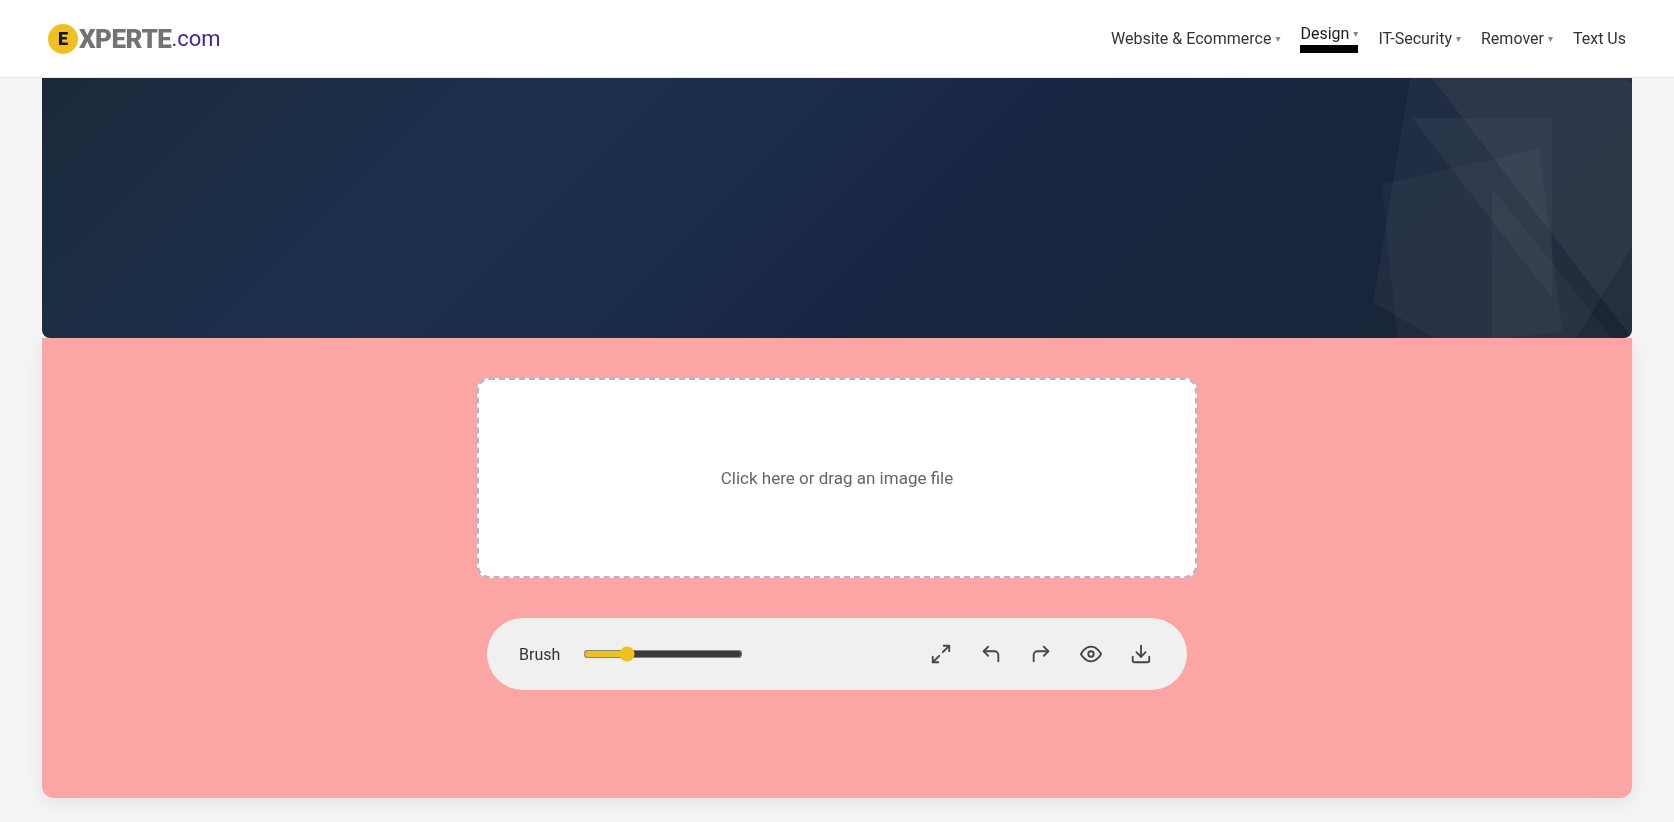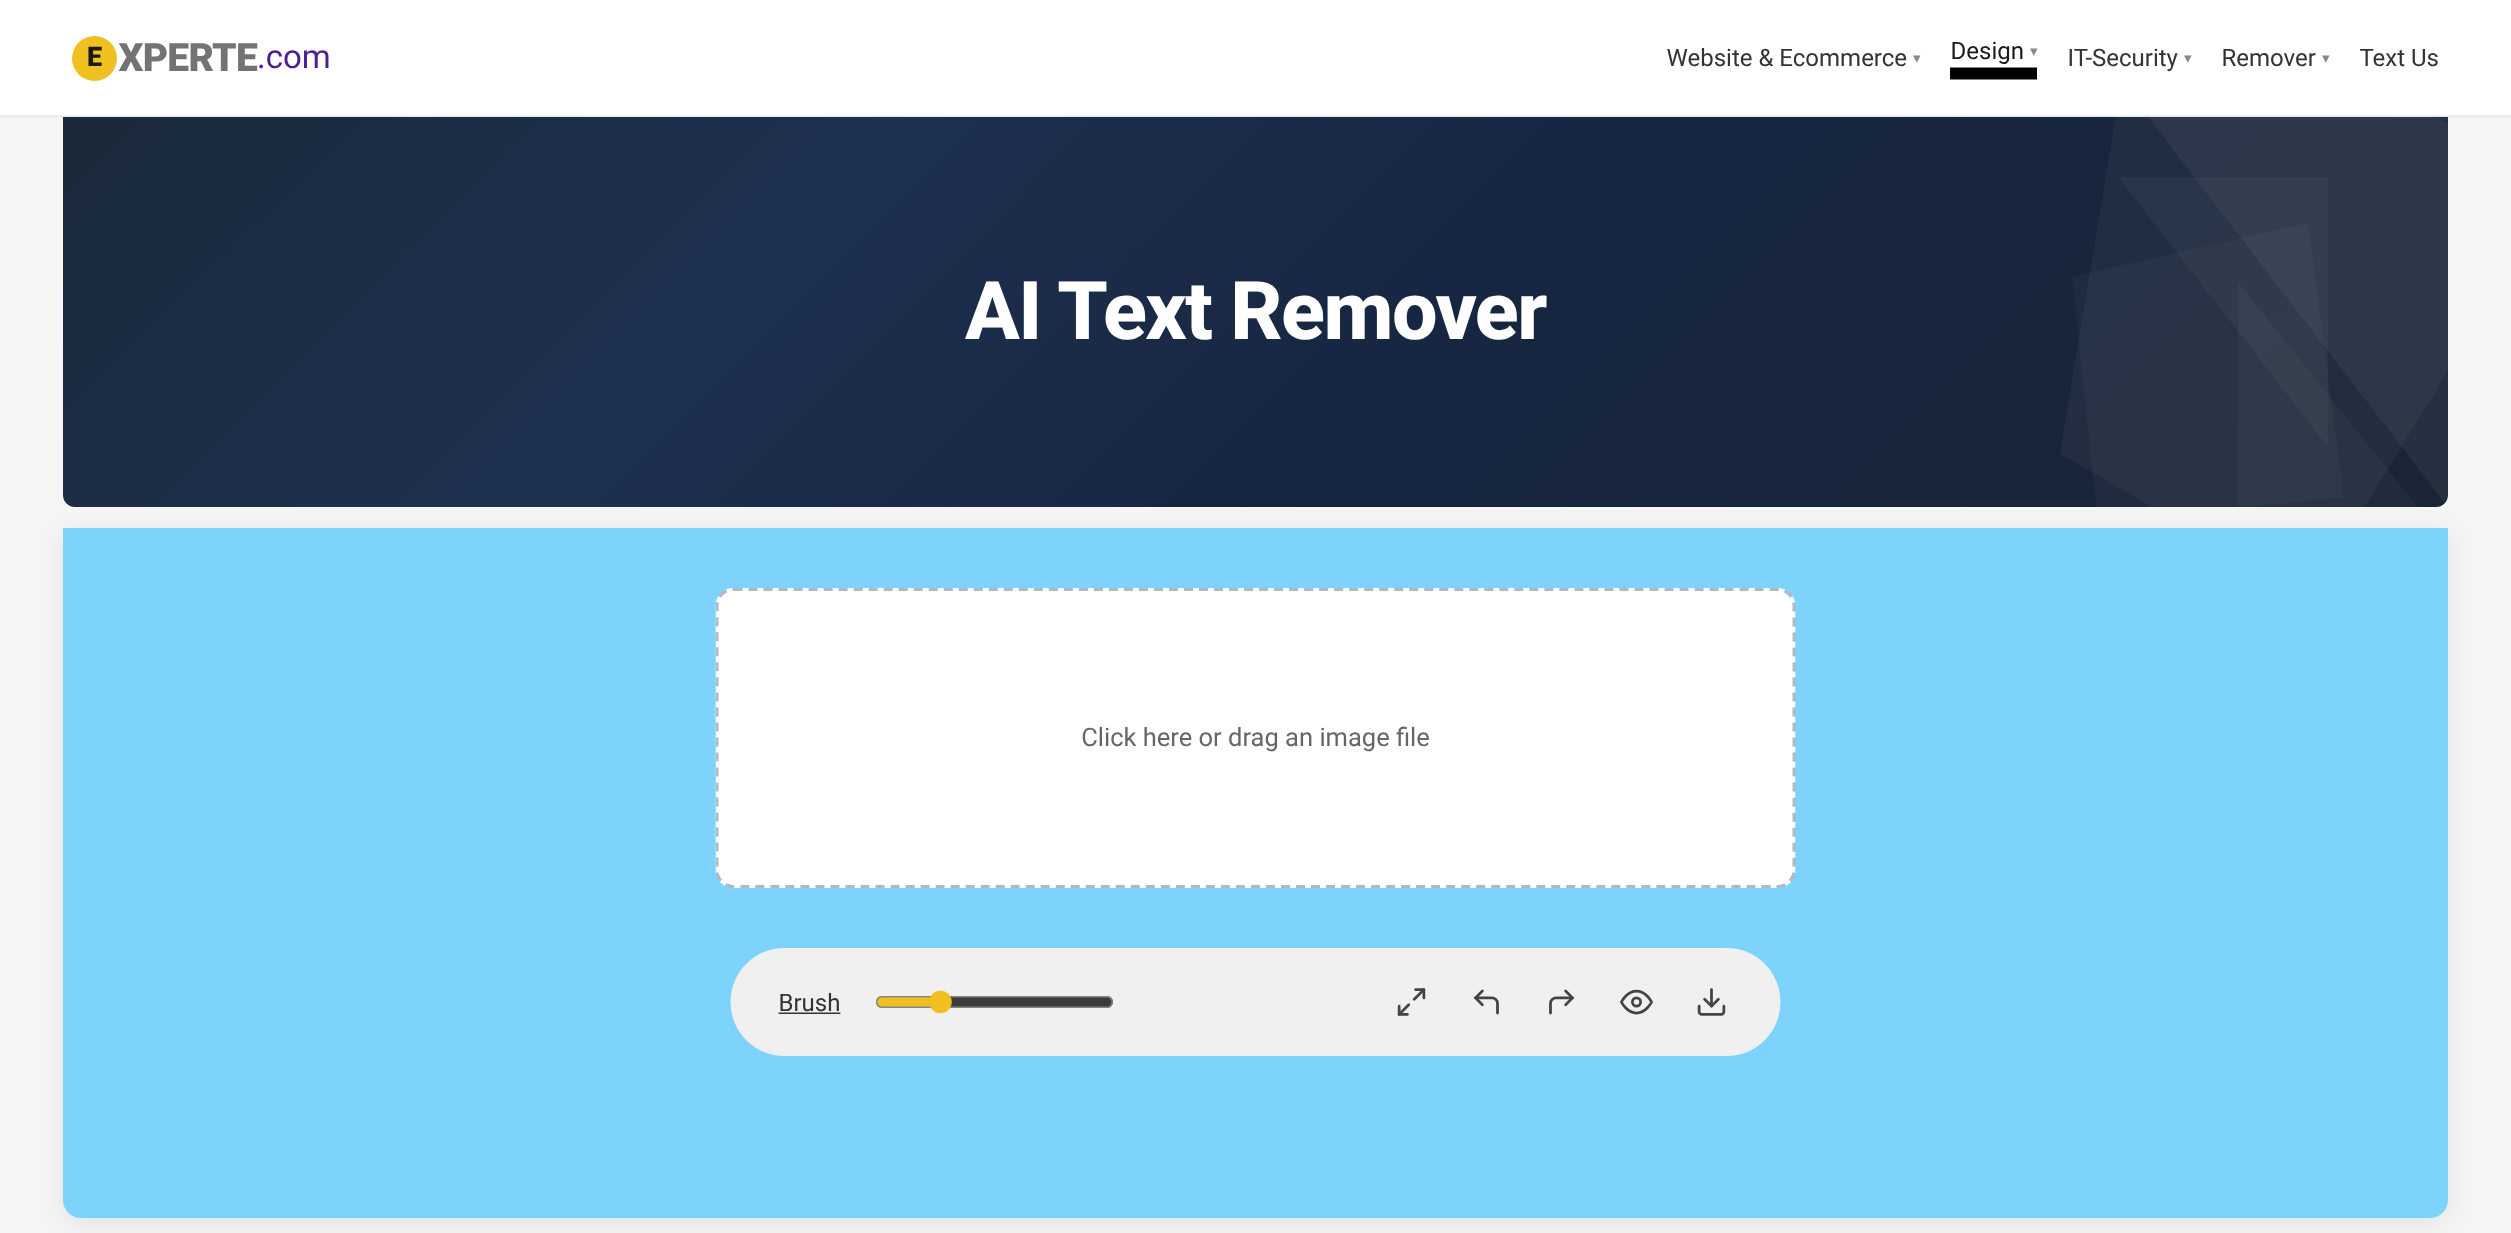--- a/index.html
+++ b/index.html
@@ -163,22 +163,22 @@
       font-weight: 800;
       color: #ffffff;
       text-align: center;
       position: relative;
       z-index: 2;
       letter-spacing: -1px;
     }
 
     
     .main-container {
-      margin: 14px 42px;
-      background: #7dd3fc;
+      margin: 0 42px;
+      background: #fca5a5;
       border-radius: 0 0 12px 12px;
       padding: 40px 0 50px;
       min-height: 460px;
       box-shadow: 0 4px 20px rgba(0,0,0,0.08);
     }
 
     .tool-area {
       display: flex;
       flex-direction: column;
       align-items: center;
@@ -214,21 +214,20 @@
       align-items: center;
       padding: 0 32px;
       gap: 20px;
     }
 
     .brush-label {
       font-size: 16px;
       color: #333;
       font-weight: 400;
       min-width: 44px;
-      text-decoration: underline;
     }
 
     .slider-container {
       display: flex;
       align-items: center;
       gap: 0;
       flex: 1;
       max-width: 200px;
     }
 
@@ -301,21 +300,20 @@
     <a class="nav-item" href="#">
       <span>Text Us</span>
     </a>
   </nav>
 </header>
 
 <div class="hero-banner">
   <div class="hero-geo-1"></div>
   <div class="hero-geo-2"></div>
   <div class="hero-geo-3"></div>
-  <h1 class="hero-title">AI Text Remover</h1>
 </div>
 
 <div class="main-container">
   <div class="tool-area">
 
     <div class="upload-zone">
       <span class="upload-text">Click here or drag an image file</span>
     </div>
 
     <div class="toolbar">

